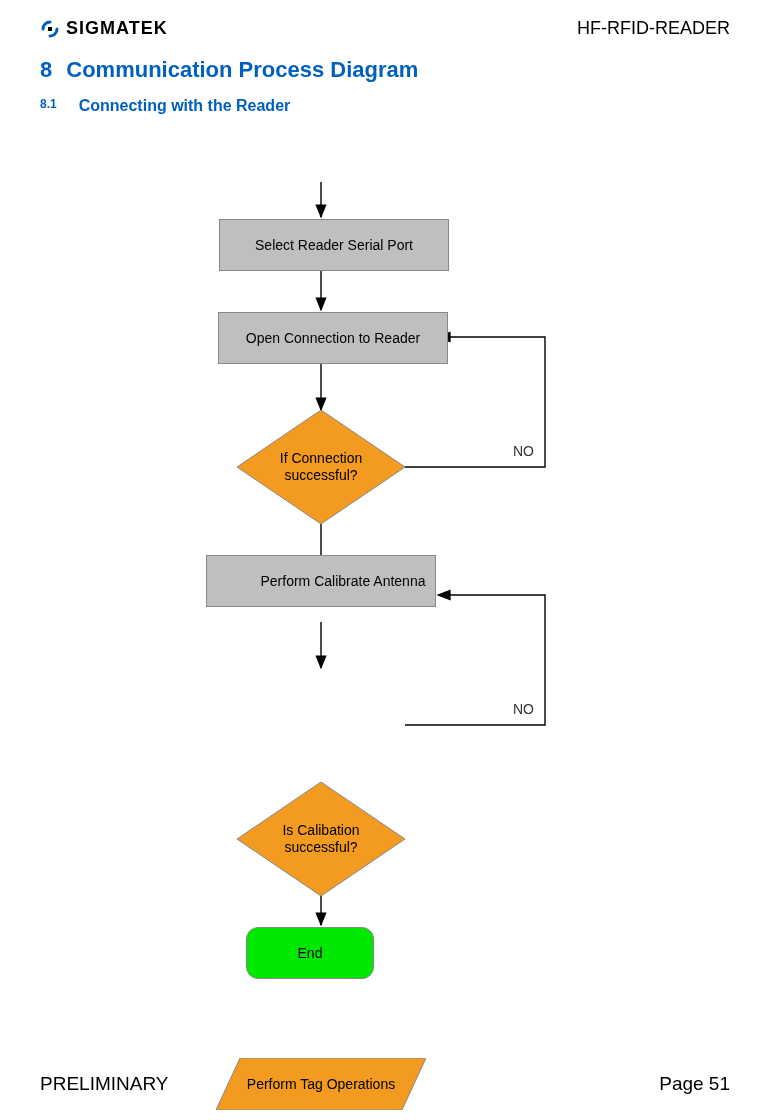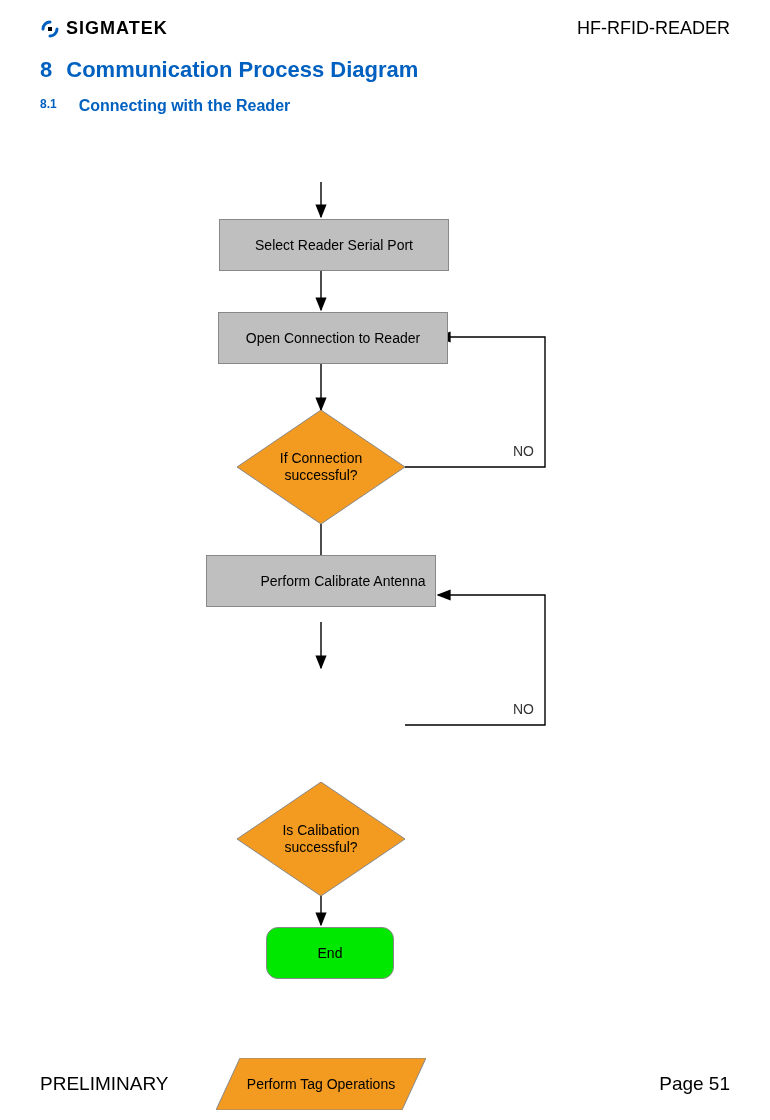--- a/index.html
+++ b/index.html
@@ -190,21 +190,21 @@
   </div>
   <div class="no-label" style="left:408px; top:576px;">NO</div>
 
   <div class="shape io" style="left:111px; top:705px;">
     <svg viewBox="0 0 210 52">
       <polygon points="24,0 210,0 186,52 0,52" fill="#f39a21" stroke="#888" stroke-width="1"></polygon>
     </svg>
     <div class="io-label">Perform Tag Operations</div>
   </div>
 
-  <div class="shape terminator" style="left:161px; top:802px;">
+  <div class="shape terminator" style="left:141px; top:802px;">
     <span>End</span>
   </div>
 
 </div>
 
 <div class="footer">
   <span>PRELIMINARY</span>
   <span>Page 51</span>
 </div>
 

